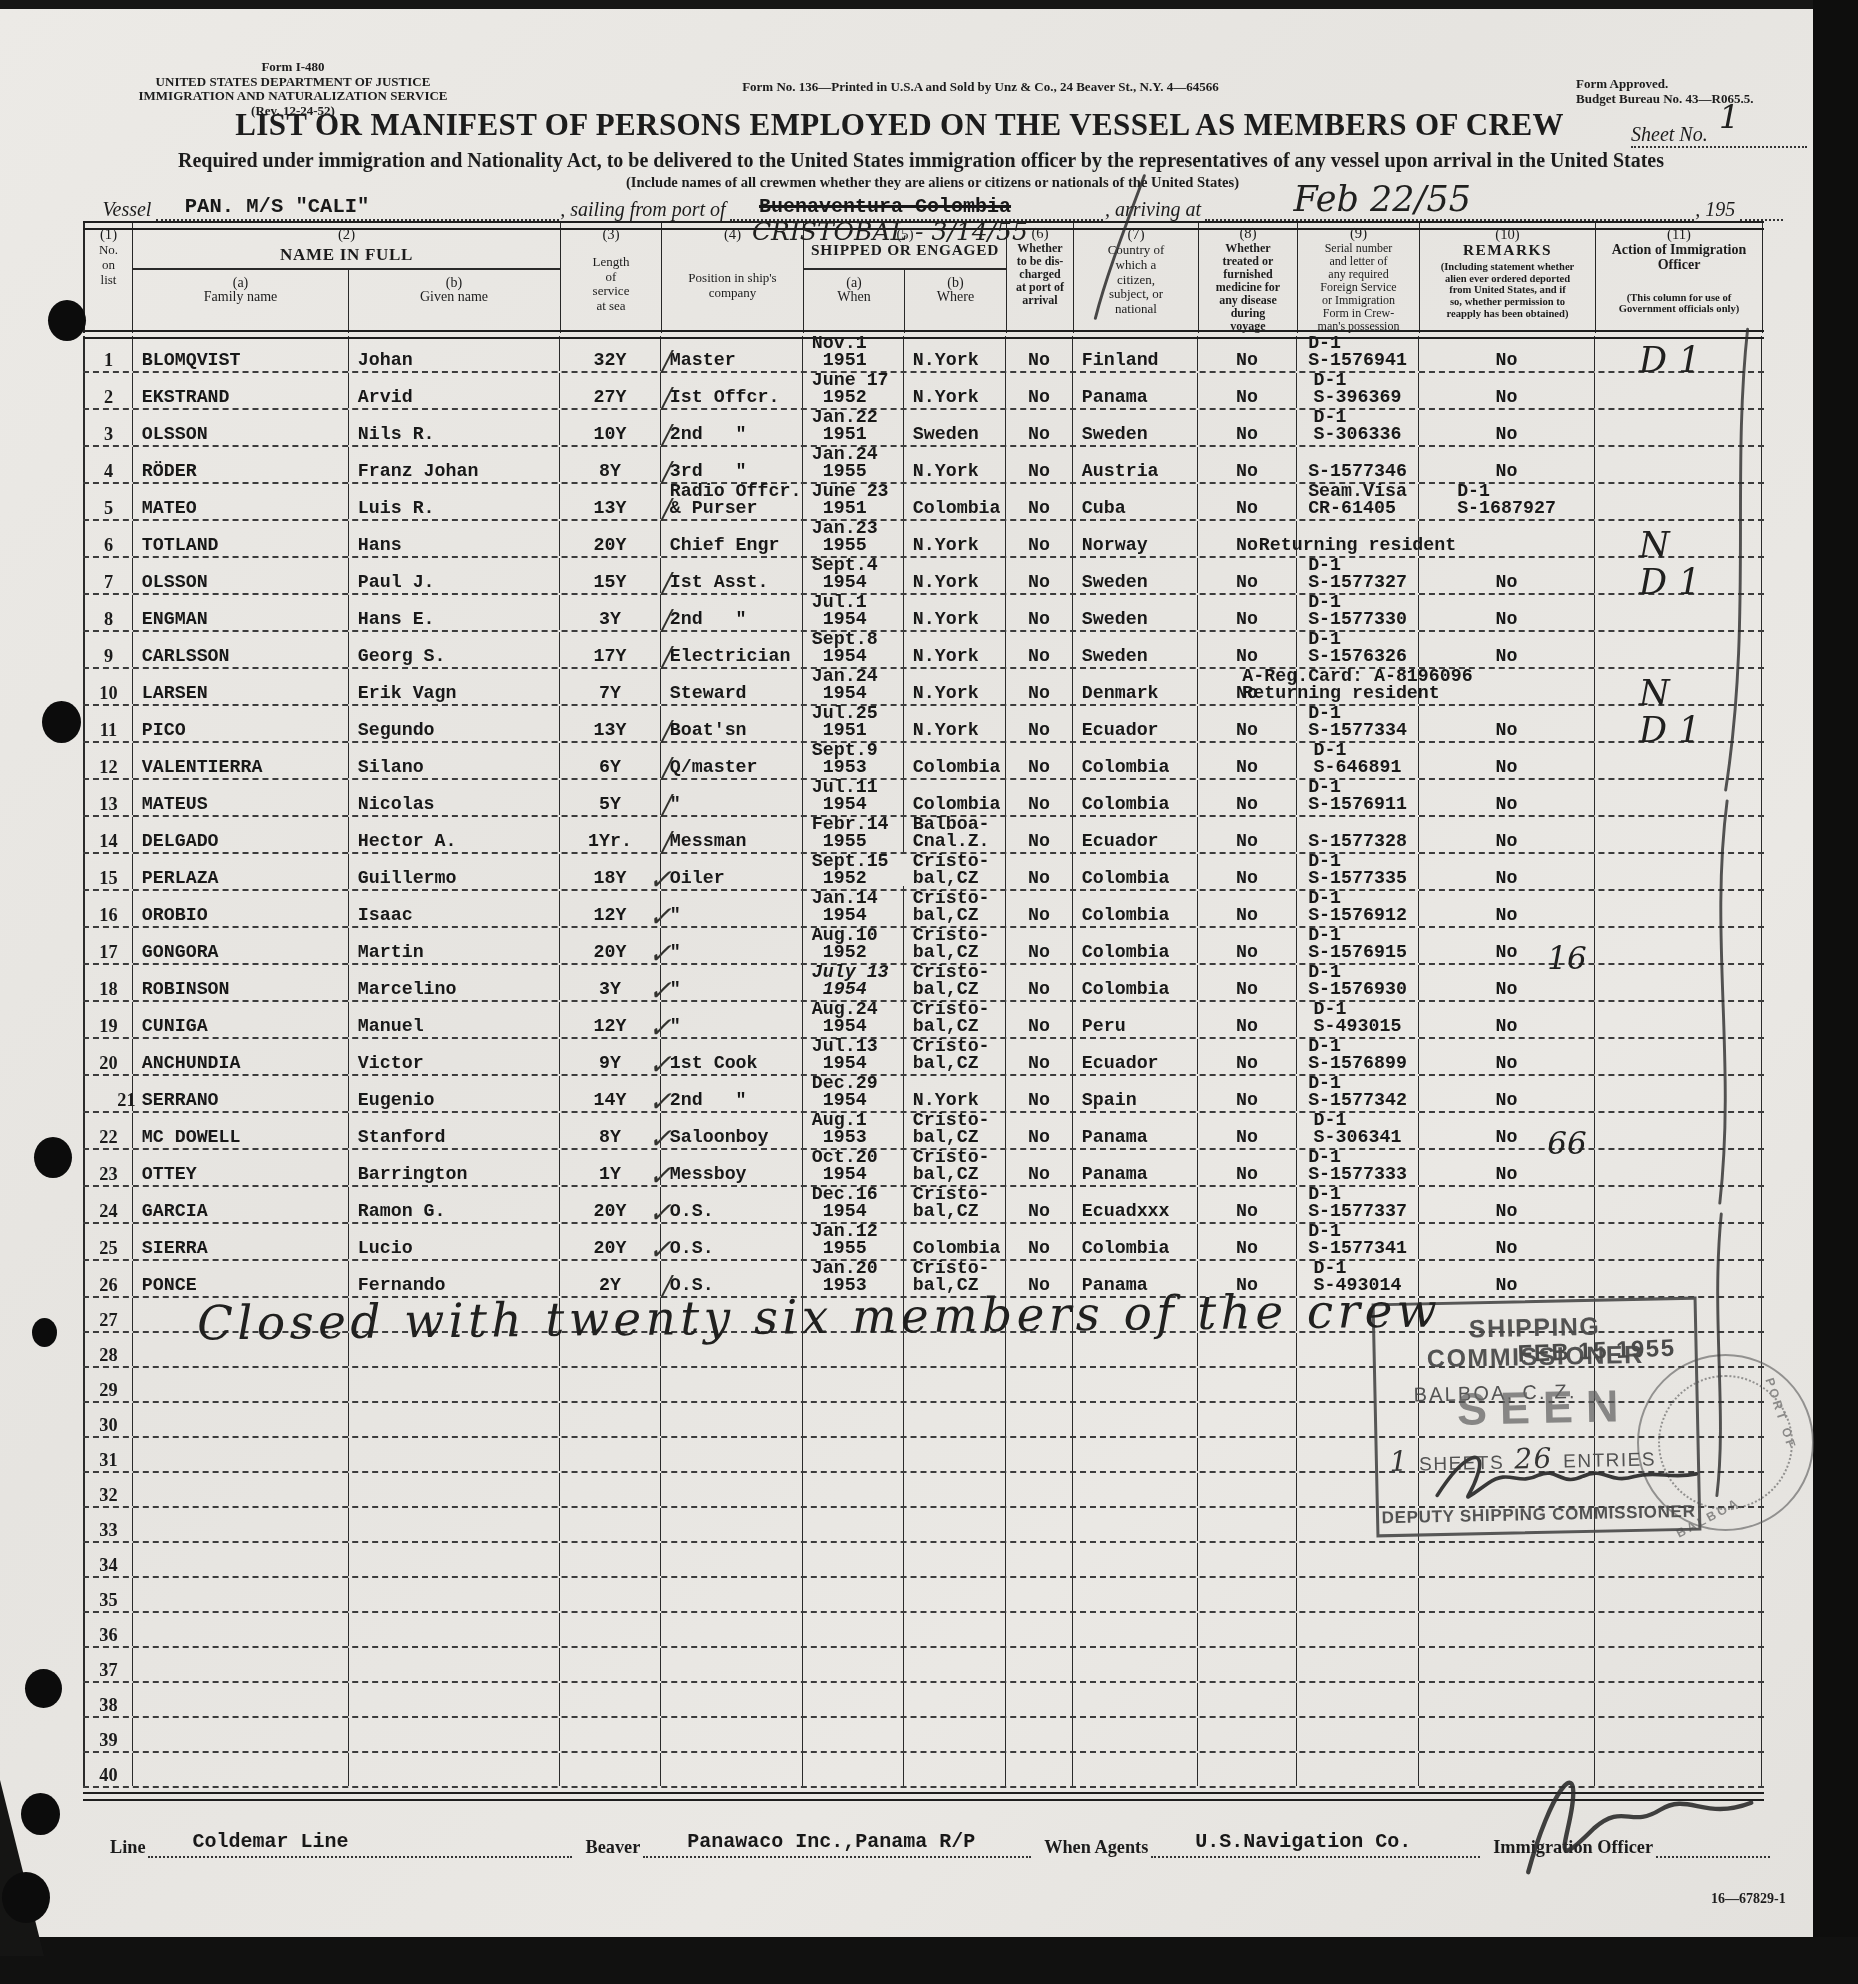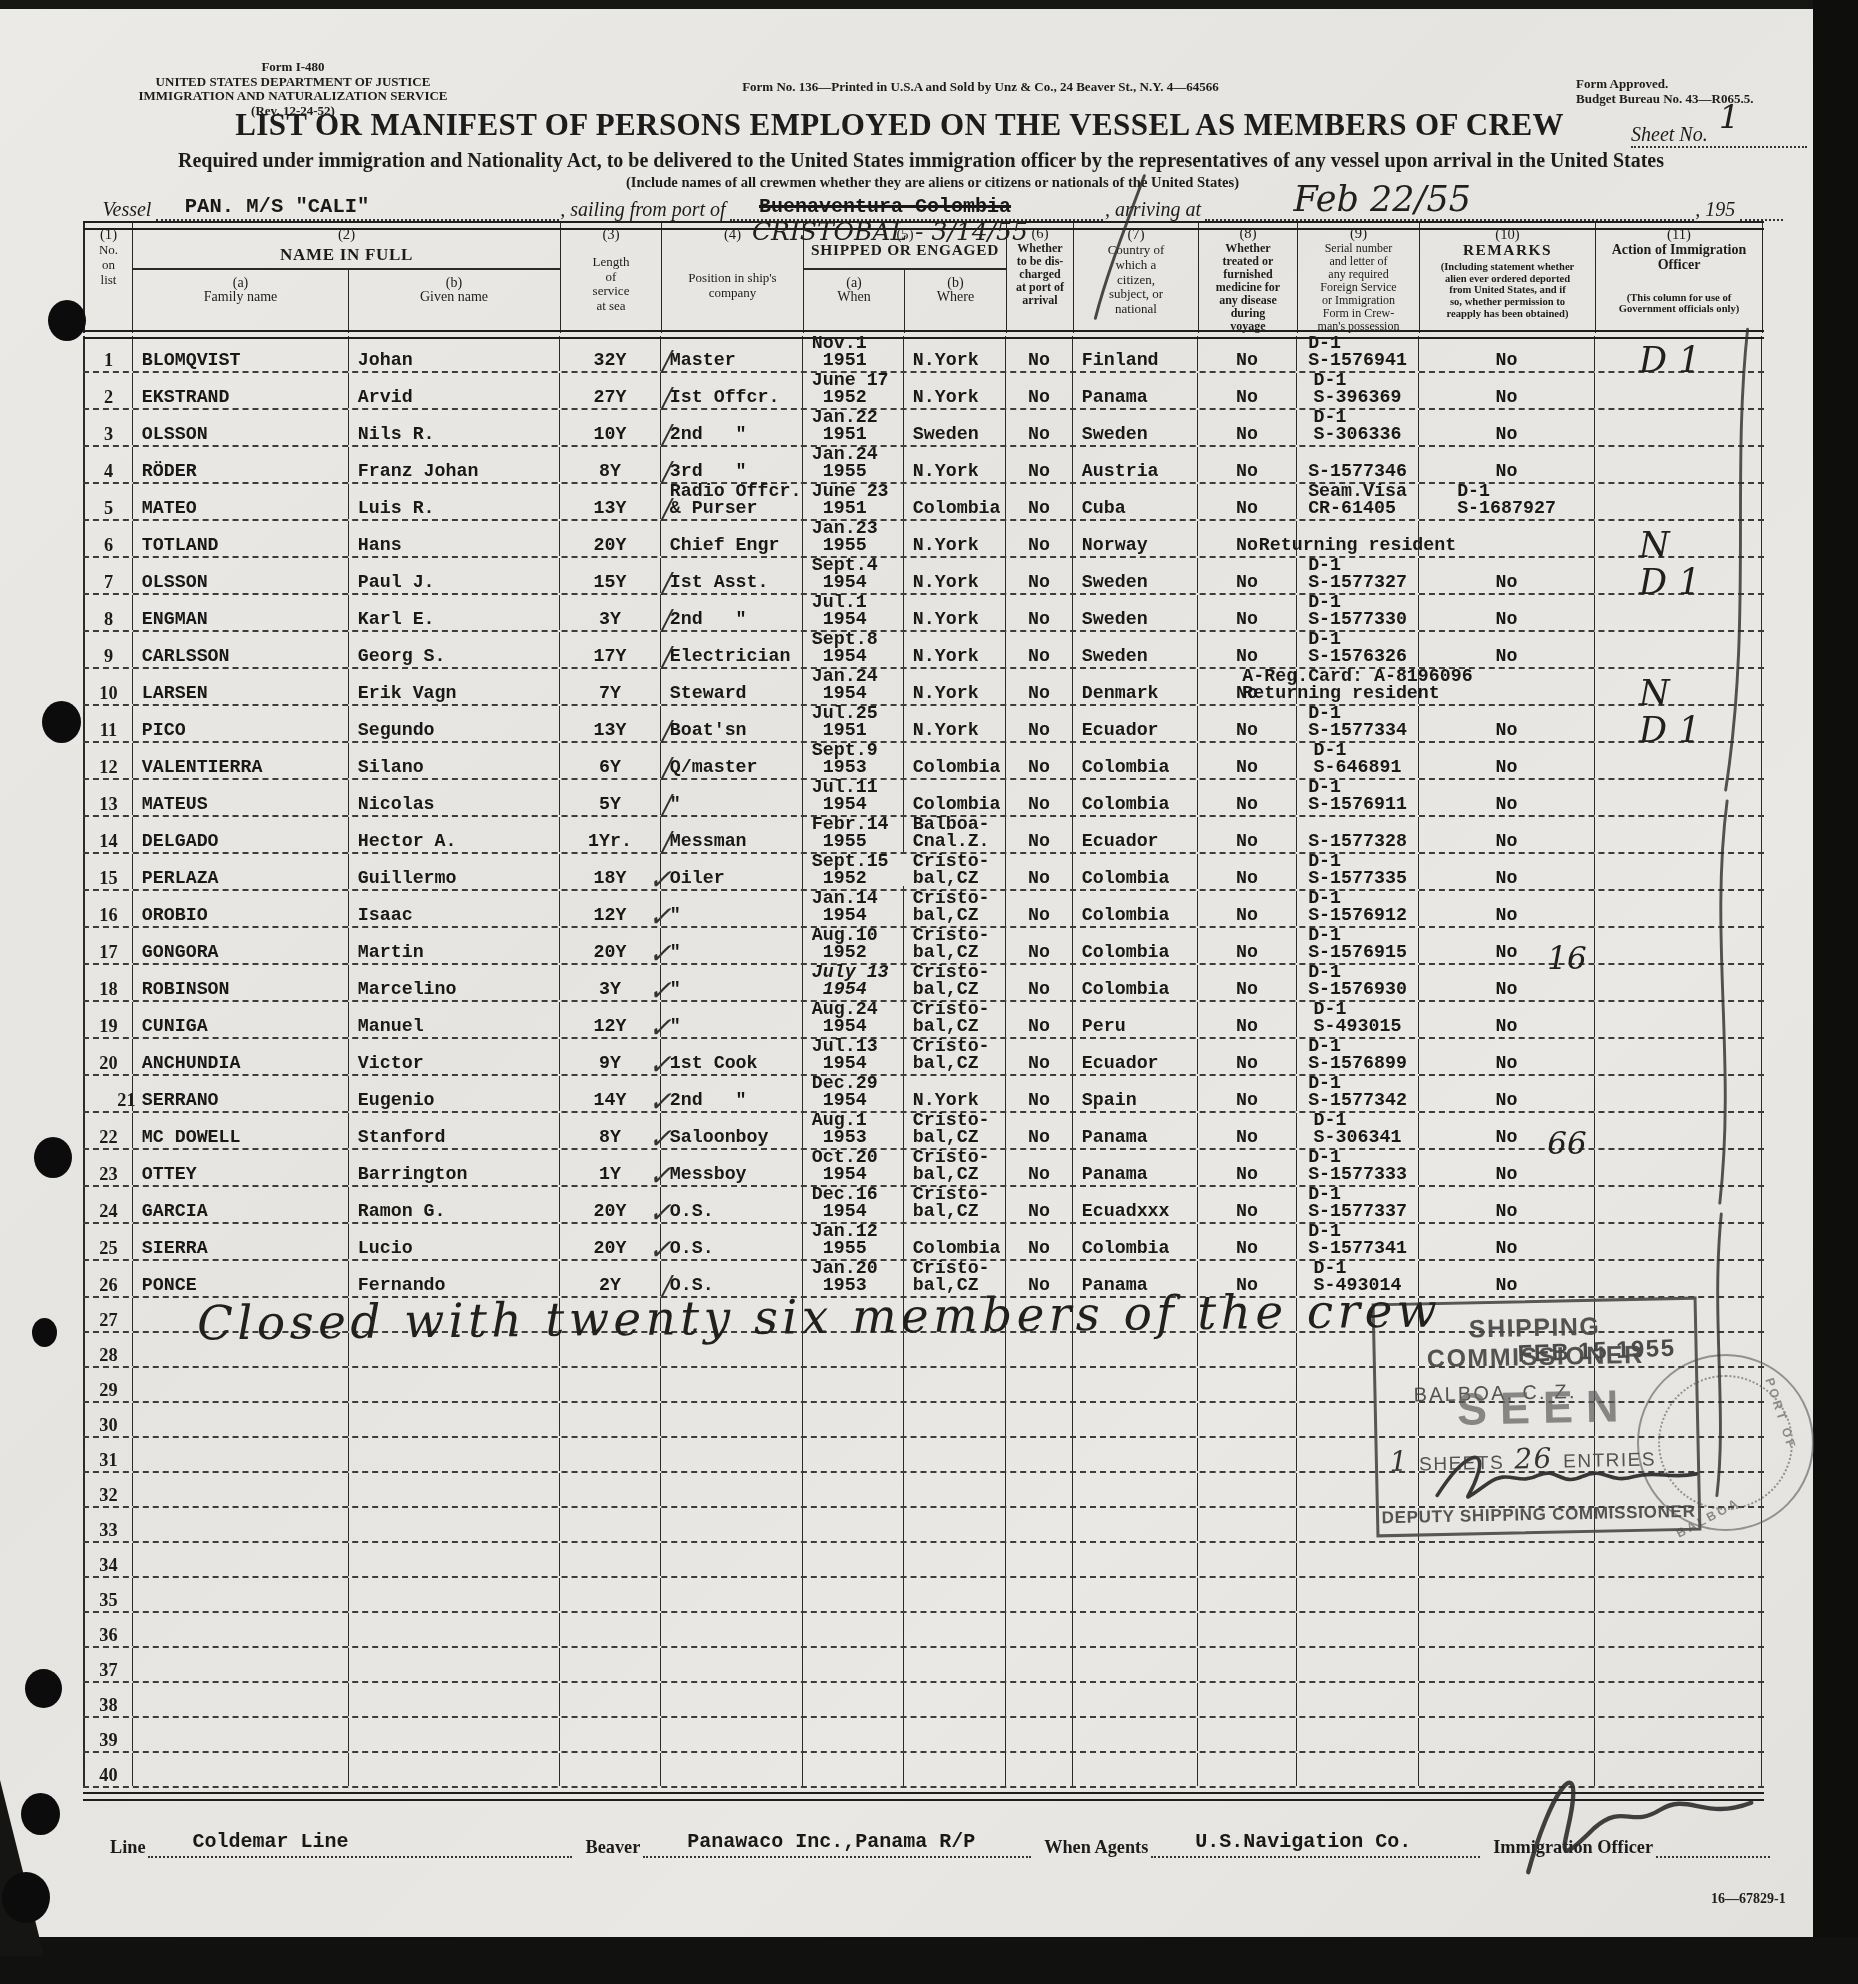--- a/index.html
+++ b/index.html
@@ -546,21 +546,21 @@
         </div>
       </div>
       <div class="trow">
         <div class="cell ctr rowno" style="width: 50px;">
           <span class="">8</span>
         </div>
         <div class="cell lft" style="width: 216px;">
           <span class="typed typedtxt">ENGMAN</span>
         </div>
         <div class="cell lft" style="width: 211px;">
-          <span class="typed typedtxt">Karl E.</span>
+          <span class="typed typedtxt">Hans E.</span>
         </div>
         <div class="cell ctr" style="width: 101px;">
           <span class="typed typedtxt">3Y</span>
           <span class="mark">/</span>
         </div>
         <div class="cell lft" style="width: 142px;">
           <span class="typed typedtxt">2nd   "</span>
         </div>
         <div class="cell lft" style="width: 101px;">
           <span class="typed typedtxt">Jul.1

